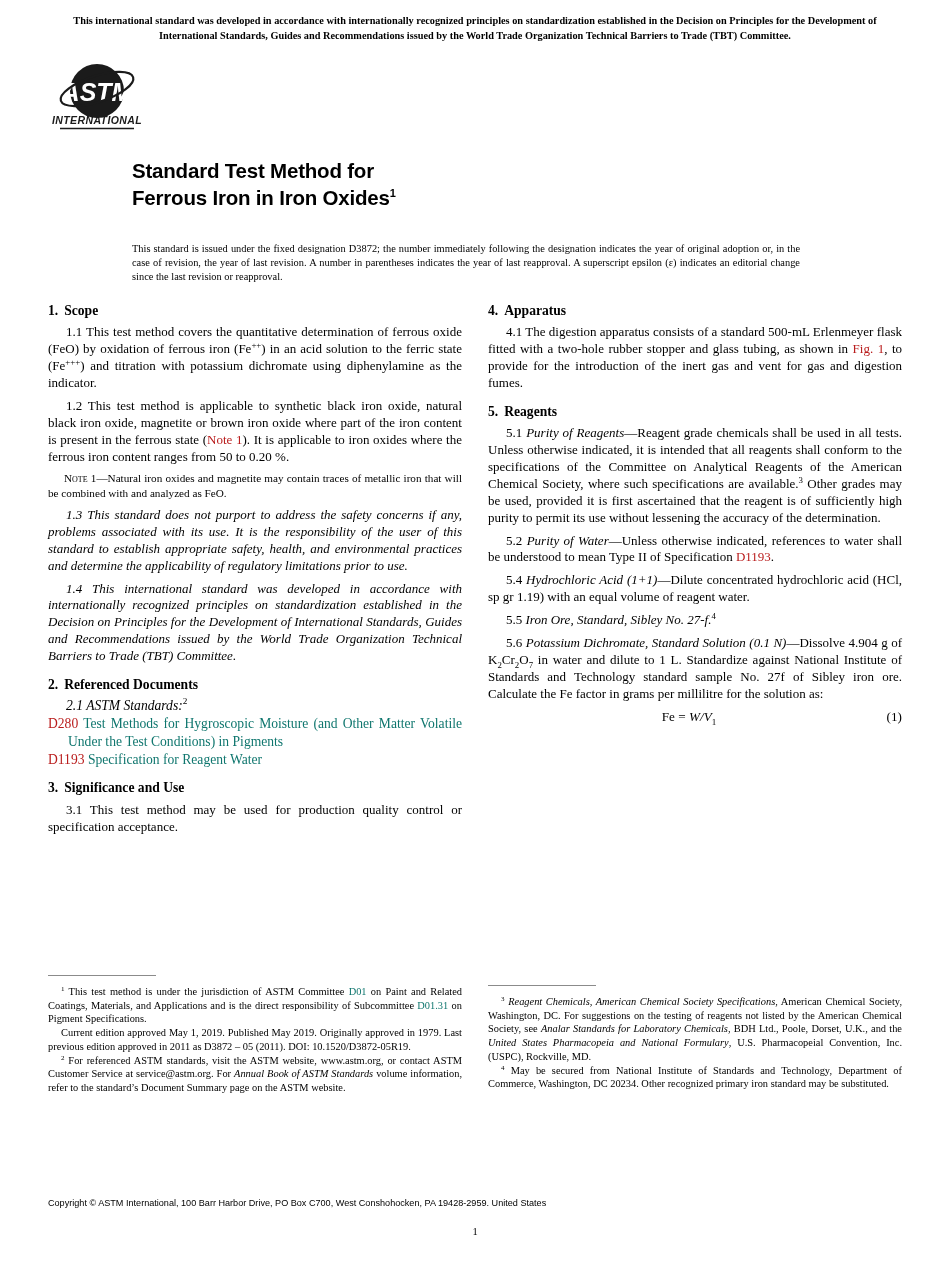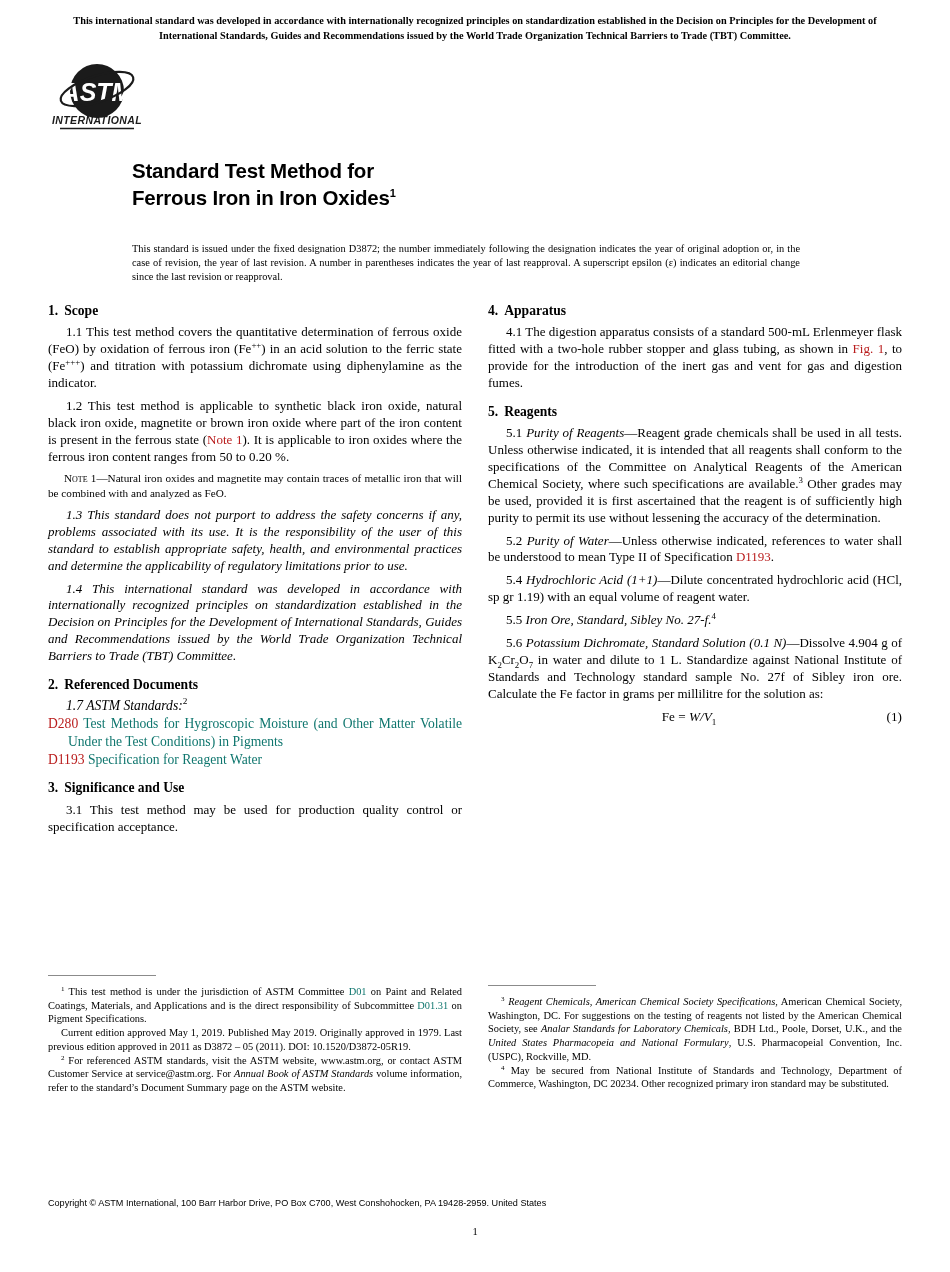--- a/index.html
+++ b/index.html
@@ -287,21 +287,21 @@
       <p class="para ital">
         <span>1.4</span>
         <span>This international standard was developed in accordance with internationally recognized principles on standardization established in the Decision on Principles for the Development of International Standards, Guides and Recommendations issued by the World Trade Organization Technical Barriers to Trade (TBT) Committee.</span>
       </p>
 
       <h2 class="sec-head" style="margin-top:12px">
         <span class="num">2.</span><span>Referenced Documents</span>
       </h2>
 
       <p class="subhead-ital">
-        <span>1.7</span>
+        <span>2.1</span>
         <span>ASTM Standards:</span><sup style="font-style:normal">2</sup>
       </p>
 
       <div class="ref-list">
         <p class="ref-item">
           <span class="lnk-red">D280</span>
           <span class="lnk-blue">Test Methods for Hygroscopic Moisture (and Other Matter Volatile Under the Test Conditions) in Pigments</span>
         </p>
         <p class="ref-item">
           <span class="lnk-red">D1193</span>

